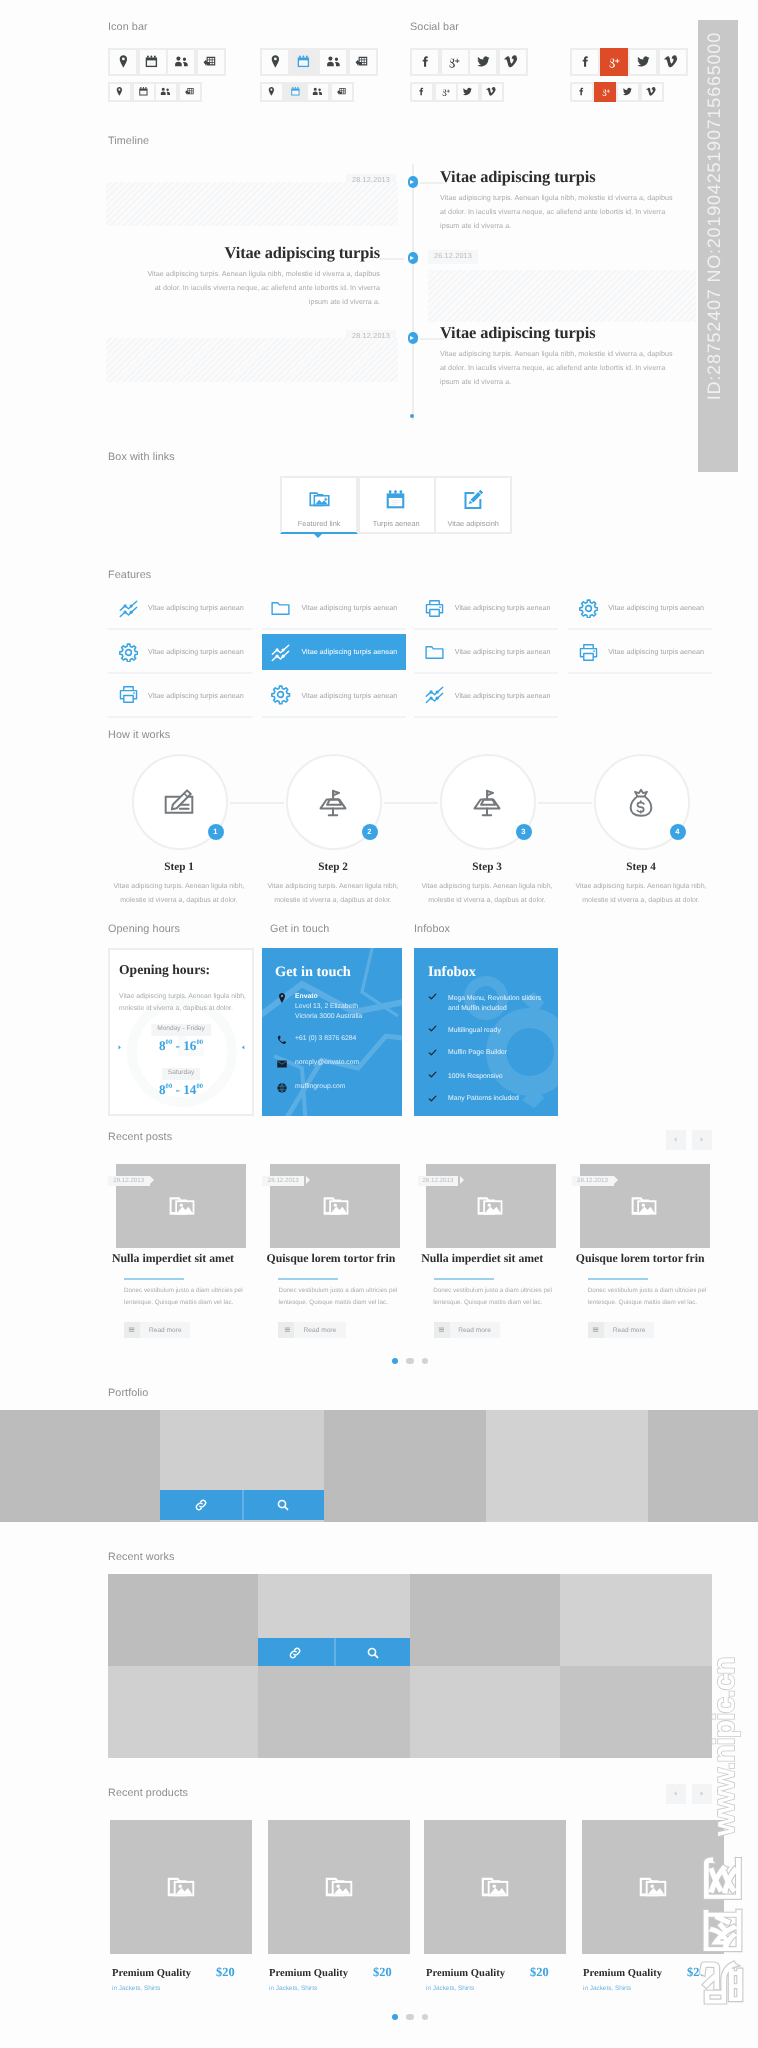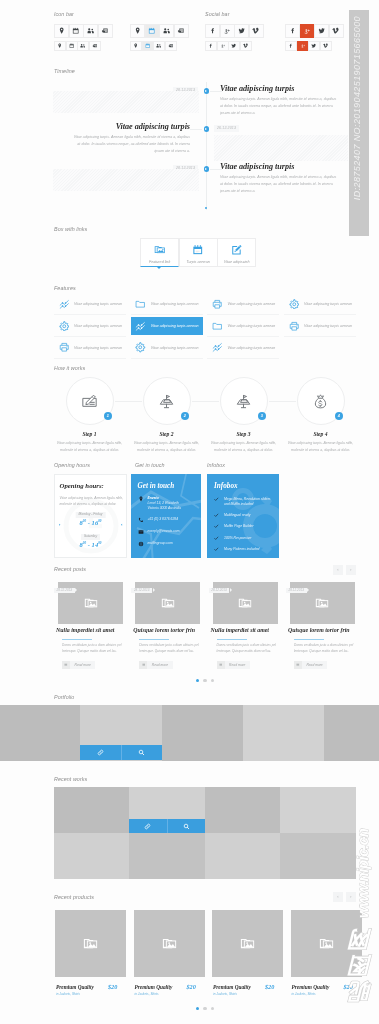--- a/index.html
+++ b/index.html
@@ -1,19 +1,19 @@
 <!DOCTYPE html>
 <html><head>
 <meta charset="utf-8">
 <style>
 
 * { box-sizing: border-box; margin:0; padding:0; }
 html,body { width:379px; height:1024px; overflow:hidden; background:#ffffff;
   font-family:"Liberation Sans", sans-serif; }
-.page { position:relative; width:379px; height:1024px; background:#fdfdfd; overflow:hidden;font-style:italic; }
+.page { position:relative; width:379px; height:1024px; background:#fdfdfd; overflow:hidden; }
 .sec-label { position:absolute; font-size:5.4px; color:#8d8d8d; letter-spacing:.05px; white-space:nowrap; }
 .abs { position:absolute; line-height:0; }
 
 
 .iconbar { position:absolute; display:flex; }
 .iconbar .cell { width:15.2px; height:14.6px; border:0.7px solid #ededee; background:#fcfcfd;
    display:flex; align-items:center; justify-content:center; margin-left:-0.7px; }
 .iconbar .cell:first-child { margin-left:0; }
 .iconbar.sm .cell { width:12.2px; height:9.8px; }
 .iconbar .cell.act { background:#ececec; }

